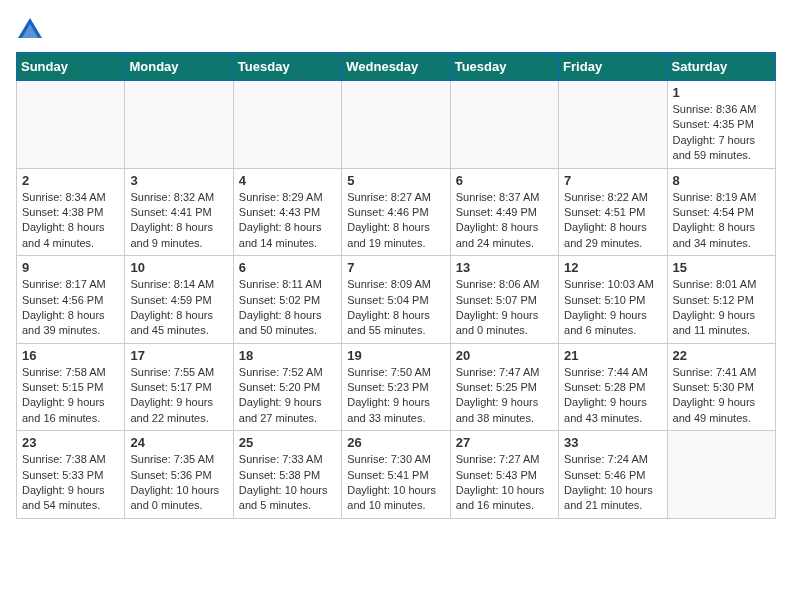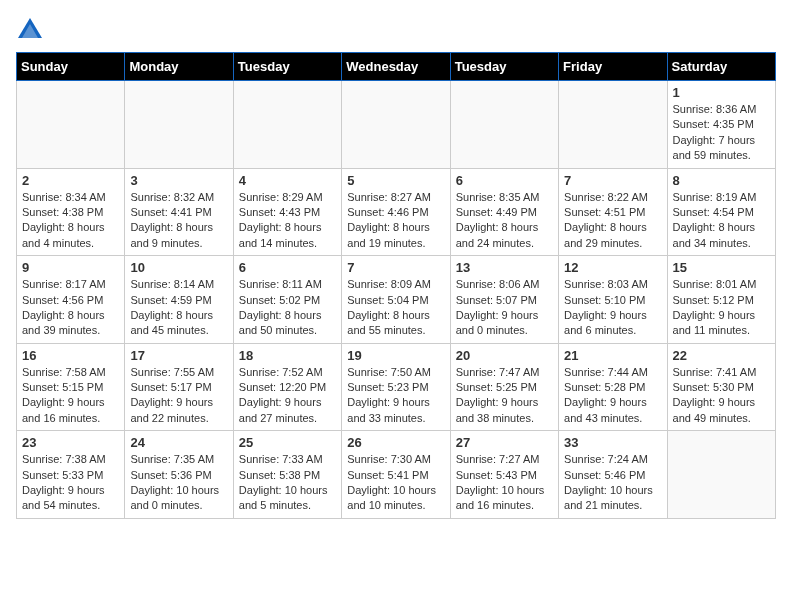--- a/index.html
+++ b/index.html
@@ -52,21 +52,21 @@
     .location {
       font-size: 15px;
       color: #555;
     }
     .calendar {
       width: 100%;
       border-collapse: collapse;
       border: 1px solid #ccc;
     }
     .calendar th {
-      background: #000000;
+      background: #0f766e;
       color: #fff;
       padding: 6px 4px;
       font-size: 13px;
       text-align: left;
       border: 1px solid #1565c0;
     }
     .calendar td {
       vertical-align: top;
       border: 1px solid #ccc;
       padding: 4px 5px;
@@ -158,21 +158,21 @@
 Daylight: 8 hours and 14 minutes.</div>
         </td>
         <td>
           <span class="day-number">5</span>
           <div class="day-info">Sunrise: 8:27 AM
 Sunset: 4:46 PM
 Daylight: 8 hours and 19 minutes.</div>
         </td>
         <td>
           <span class="day-number">6</span>
-          <div class="day-info">Sunrise: 8:35 AM
+          <div class="day-info">Sunrise: 8:37 AM
 Sunset: 4:49 PM
 Daylight: 8 hours and 24 minutes.</div>
         </td>
         <td>
           <span class="day-number">7</span>
           <div class="day-info">Sunrise: 8:22 AM
 Sunset: 4:51 PM
 Daylight: 8 hours and 29 minutes.</div>
         </td>
         <td>
@@ -208,21 +208,21 @@
 Daylight: 8 hours and 55 minutes.</div>
         </td>
         <td>
           <span class="day-number">13</span>
           <div class="day-info">Sunrise: 8:06 AM
 Sunset: 5:07 PM
 Daylight: 9 hours and 0 minutes.</div>
         </td>
         <td>
           <span class="day-number">12</span>
-          <div class="day-info">Sunrise: 8:03 AM
+          <div class="day-info">Sunrise: 10:03 AM
 Sunset: 5:10 PM
 Daylight: 9 hours and 6 minutes.</div>
         </td>
         <td>
           <span class="day-number">15</span>
           <div class="day-info">Sunrise: 8:01 AM
 Sunset: 5:12 PM
 Daylight: 9 hours and 11 minutes.</div>
         </td>
       </tr>
@@ -235,21 +235,21 @@
         </td>
         <td>
           <span class="day-number">17</span>
           <div class="day-info">Sunrise: 7:55 AM
 Sunset: 5:17 PM
 Daylight: 9 hours and 22 minutes.</div>
         </td>
         <td>
           <span class="day-number">18</span>
           <div class="day-info">Sunrise: 7:52 AM
-Sunset: 12:20 PM
+Sunset: 5:20 PM
 Daylight: 9 hours and 27 minutes.</div>
         </td>
         <td>
           <span class="day-number">19</span>
           <div class="day-info">Sunrise: 7:50 AM
 Sunset: 5:23 PM
 Daylight: 9 hours and 33 minutes.</div>
         </td>
         <td>
           <span class="day-number">20</span>

